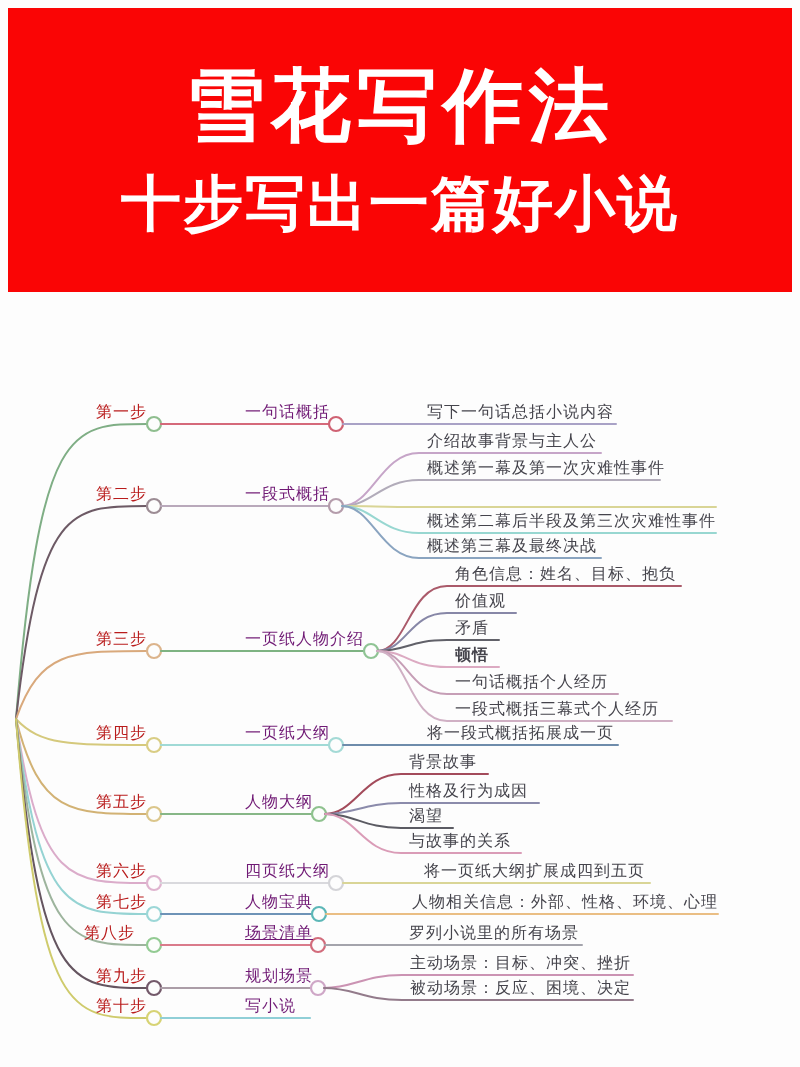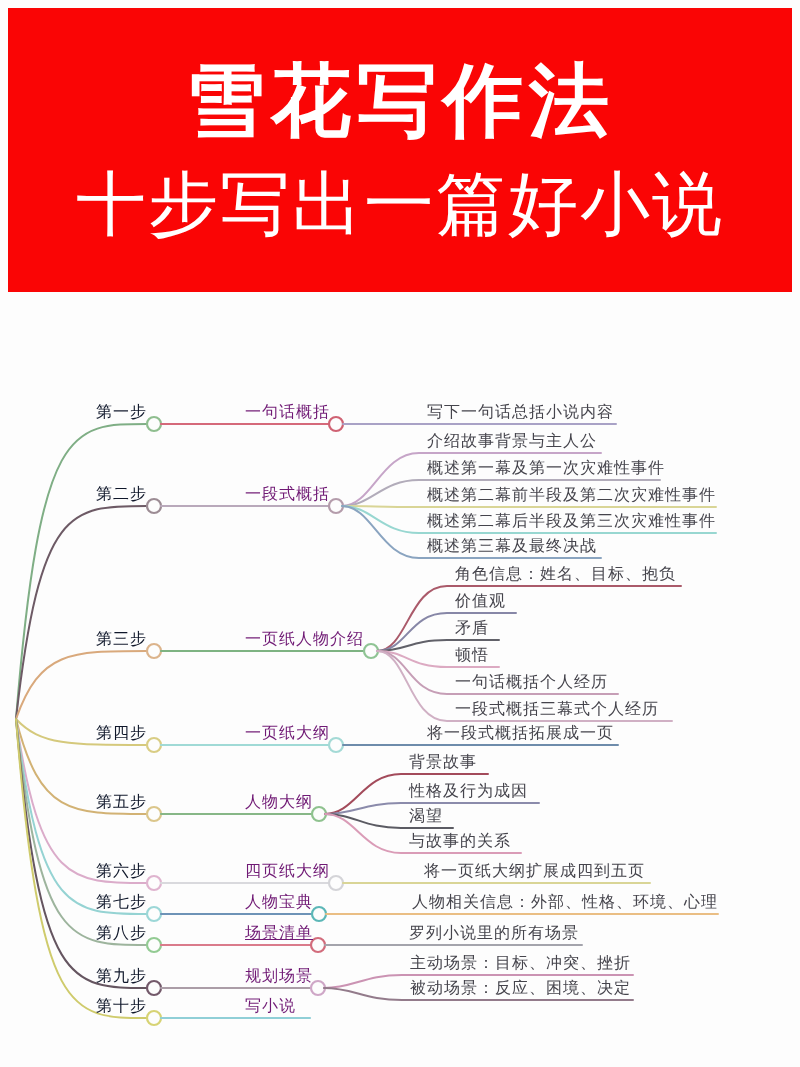--- a/index.html
+++ b/index.html
@@ -11,29 +11,29 @@
   .banner{
     position:absolute;left:8px;top:8px;width:784px;height:284px;
     display:flex;flex-direction:column;align-items:center;justify-content:center;
     text-align:center;
   }
   .banner-line1{
     font-size:80px;font-weight:900;line-height:1.0;letter-spacing:6px;
     margin-bottom:28px;
   }
   .banner-line2{
-    font-size:70px;font-weight:400;line-height:1.0;letter-spacing:2px;text-align:center;
+    font-size:60px;font-weight:700;line-height:1.0;letter-spacing:2px;text-align:center;
   }
   .mindmap{position:absolute;left:0;top:0;width:800px;height:1067px;}
   svg.wires{position:absolute;left:0;top:0;}
   .node-label{
     position:absolute;font-size:16px;line-height:20px;color:#701a75;
     white-space:nowrap;letter-spacing:1px;font-weight:500;
   }
-  .step-label{color:#0f172a;}
+  .step-label{color:#b91c1c;}
   .leaf-label{color:#45444c;}
 </style>
 </head>
 <body>
 
 <div class="page">
 
   <div class="banner" id="banner" style="background: rgb(250, 5, 5); color: rgb(255, 255, 255);">
     <div class="banner-line1">雪花写作法</div>
     <div class="banner-line2">十步写出一篇好小说</div>
@@ -103,47 +103,46 @@
         <circle cx="154" cy="1018" r="7" fill="#fdfdfd" stroke="#d7d374" stroke-width="2.2"></circle>
         <path d="M161,1018 L310,1018" fill="none" stroke="#90cfd7" stroke-width="2.2" stroke-linecap="round"></path>
       </svg>
   <div class="node-label step-label" style="left: 96px; top: 402px;">第一步</div>
       <div class="node-label topic-label" style="left: 245px; top: 402px;">一句话概括</div>
       <div class="node-label leaf-label" style="left: 427px; top: 402px;">写下一句话总括小说内容</div>
       <div class="node-label step-label" style="left: 96px; top: 484px;">第二步</div>
       <div class="node-label topic-label" style="left: 245px; top: 484px;">一段式概括</div>
       <div class="node-label leaf-label" style="left: 427px; top: 431px;">介绍故事背景与主人公</div>
       <div class="node-label leaf-label" style="left: 427px; top: 458px;">概述第一幕及第一次灾难性事件</div>
-      <div class="node-label leaf-label" style="left: 427px; top: 485px;">概述第二幕前半段及第二次灾难性事件</div>
       <div class="node-label leaf-label" style="left: 427px; top: 511px;">概述第二幕后半段及第三次灾难性事件</div>
       <div class="node-label leaf-label" style="left: 427px; top: 536px;">概述第三幕及最终决战</div>
       <div class="node-label step-label" style="left: 96px; top: 629px;">第三步</div>
       <div class="node-label topic-label" style="left: 245px; top: 629px;">一页纸人物介绍</div>
       <div class="node-label leaf-label" style="left: 455px; top: 564px;">角色信息：姓名、目标、抱负</div>
       <div class="node-label leaf-label" style="left: 455px; top: 591px;">价值观</div>
       <div class="node-label leaf-label" style="left: 455px; top: 618px;">矛盾</div>
-      <div class="node-label leaf-label" style="left: 455px; top: 645px;">顿悟</div>
+      <div class="node-label leaf-label" style="left: 455px; top: 645px; font-weight: bold;">顿悟</div>
       <div class="node-label leaf-label" style="left: 455px; top: 672px;">一句话概括个人经历</div>
       <div class="node-label leaf-label" style="left: 455px; top: 699px;">一段式概括三幕式个人经历</div>
       <div class="node-label step-label" style="left: 96px; top: 723px;">第四步</div>
       <div class="node-label topic-label" style="left: 245px; top: 723px;">一页纸大纲</div>
       <div class="node-label leaf-label" style="left: 427px; top: 723px;">将一段式概括拓展成一页</div>
       <div class="node-label step-label" style="left: 96px; top: 792px;">第五步</div>
       <div class="node-label topic-label" style="left: 245px; top: 792px;">人物大纲</div>
       <div class="node-label leaf-label" style="left: 409px; top: 752px;">背景故事</div>
       <div class="node-label leaf-label" style="left: 409px; top: 781px;">性格及行为成因</div>
       <div class="node-label leaf-label" style="left: 409px; top: 806px;">渴望</div>
       <div class="node-label leaf-label" style="left: 409px; top: 831px;">与故事的关系</div>
       <div class="node-label step-label" style="left: 96px; top: 861px;">第六步</div>
       <div class="node-label topic-label" style="left: 245px; top: 861px;">四页纸大纲</div>
       <div class="node-label leaf-label" style="left: 424px; top: 861px;">将一页纸大纲扩展成四到五页</div>
       <div class="node-label step-label" style="left: 96px; top: 892px;">第七步</div>
       <div class="node-label topic-label" style="left: 245px; top: 892px;">人物宝典</div>
       <div class="node-label leaf-label" style="left: 412px; top: 892px;">人物相关信息：外部、性格、环境、心理</div>
-      <div class="node-label step-label" style="left: 96px; top: 923px;">第八步</div>
+      <div class="node-label step-label" style="left: 84px; top: 923px;">第八步</div>
       <div class="node-label topic-label" style="left: 245px; top: 923px; text-decoration: underline;">场景清单</div>
       <div class="node-label leaf-label" style="left: 409px; top: 923px;">罗列小说里的所有场景</div>
       <div class="node-label step-label" style="left: 96px; top: 966px;">第九步</div>
       <div class="node-label topic-label" style="left: 245px; top: 966px;">规划场景</div>
       <div class="node-label leaf-label" style="left: 410px; top: 953px;">主动场景：目标、冲突、挫折</div>
       <div class="node-label leaf-label" style="left: 410px; top: 978px;">被动场景：反应、困境、决定</div>
       <div class="node-label step-label" style="left: 96px; top: 996px;">第十步</div>
       <div class="node-label topic-label" style="left: 245px; top: 996px;">写小说</div>
     </div>
 

